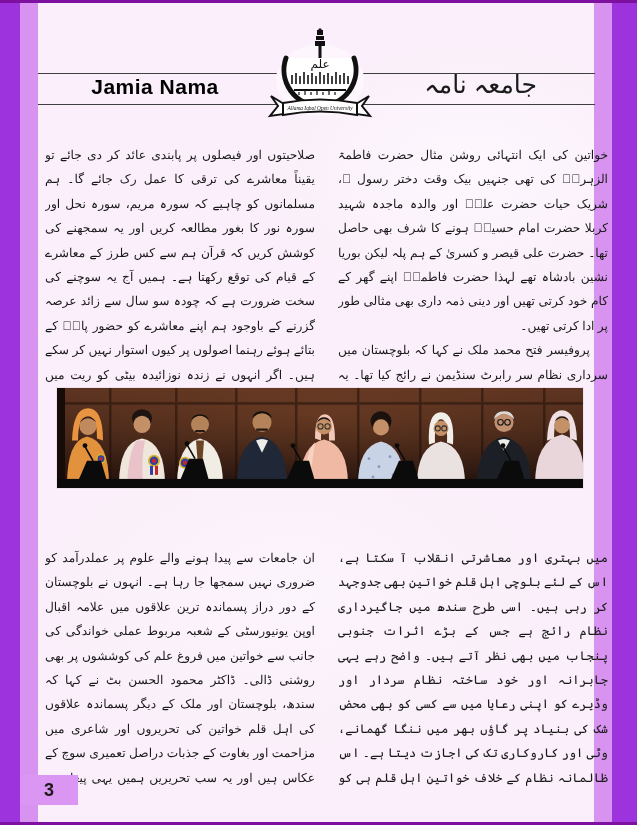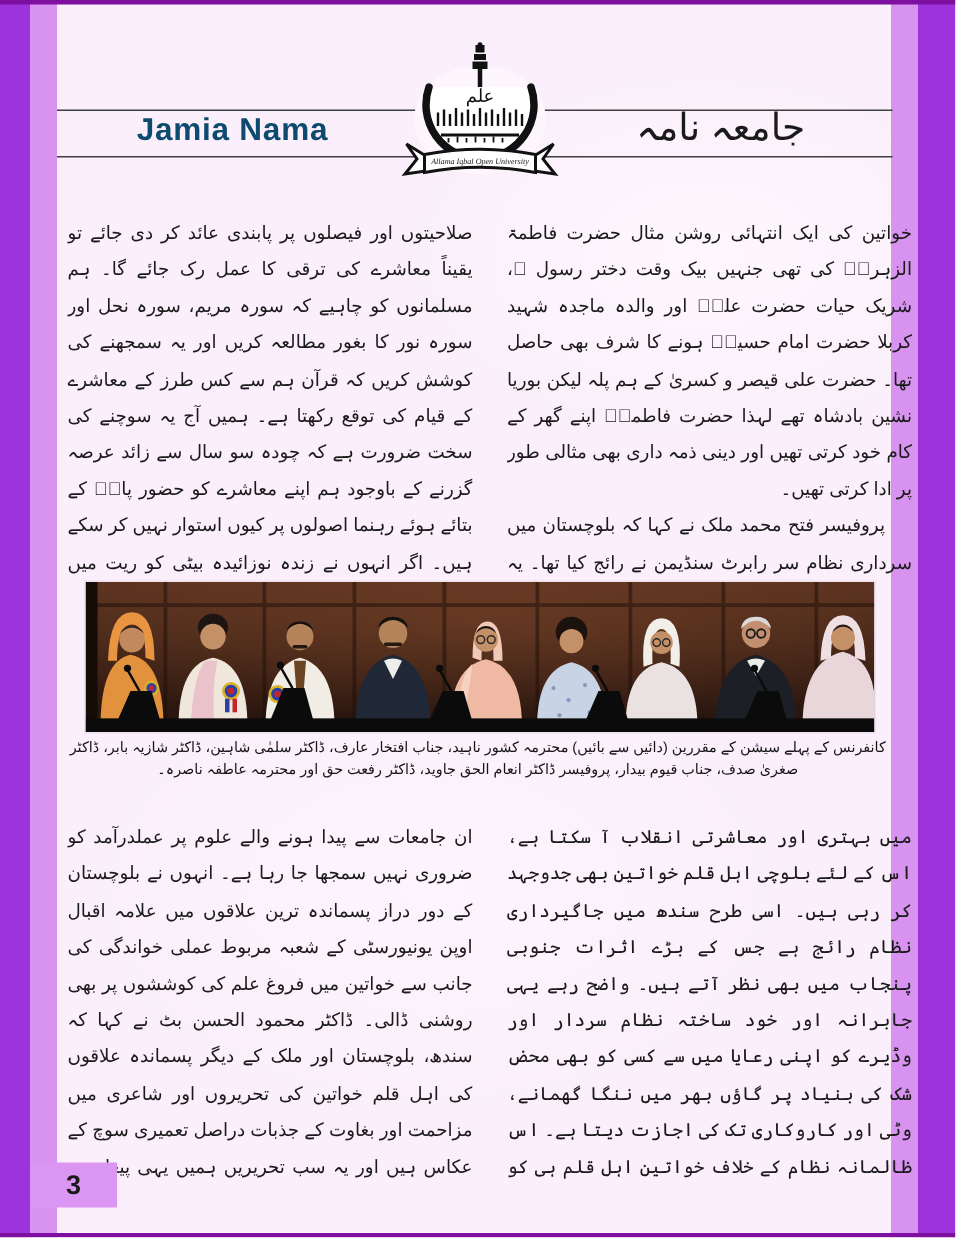--- a/index.html
+++ b/index.html
@@ -20,21 +20,21 @@
   .swirl{position:absolute;border-radius:50%;pointer-events:none;z-index:0;}
   .swirl1{left:260px;top:40px;width:420px;height:260px;
     background:radial-gradient(closest-side,rgba(255,250,255,.8),rgba(255,250,255,0));}
   .swirl2{left:30px;top:430px;width:520px;height:330px;
     background:radial-gradient(closest-side,rgba(255,249,255,.55),rgba(255,249,255,0));}
 
   
   .rule{position:absolute;left:38px;width:557px;height:1px;background:#3f3f3f;z-index:1;}
   .rule-1{top:73px;} .rule-2{top:104px;}
   .title-en{position:absolute;left:55px;top:75px;width:200px;text-align:center;
-    font-size:21px;font-weight:bold;color:#0c4a6e;letter-spacing:.5px;z-index:2;}
+    font-size:21px;font-weight:bold;color:#000000;letter-spacing:.5px;z-index:2;}
   .title-ur{position:absolute;left:398px;top:70px;width:165px;text-align:center;
     font-size:25px;color:#141414;z-index:2;direction:rtl;}
   .logo{position:absolute;left:266px;top:28px;width:108px;height:104px;z-index:3;}
 
   
   .urdu{font-family:Liberation Sans, sans-serif;direction:rtl;color:#1A1A1A;}
   .col{position:absolute;text-align:justify;font-size:12.2px;line-height:24.4px;overflow:hidden;z-index:1;}
   .u-col-left{left:45px;width:270px;}
   .u-col-right{left:338px;width:270px;}
   .upper{top:143px;height:245px;}
@@ -250,21 +250,20 @@
     </g>
     <g fill="#0B0B0B">
       <circle cx="28" cy="57" r="2.4"></circle>
         <circle cx="130" cy="55" r="2.4"></circle>
         <circle cx="236" cy="57" r="2.4"></circle>
       <circle cx="340" cy="57" r="2.4"></circle>
         <circle cx="446" cy="57" r="2.4"></circle>
     </g>
   </svg>
 
-  <div class="caption urdu">کانفرنس کے پہلے سیشن کے مقررین (دائیں سے بائیں) محترمہ کشور ناہید، جناب افتخار عارف، ڈاکٹر سلمٰی شاہین، ڈاکٹر شازیہ بابر، ڈاکٹر صغریٰ صدف، جناب قیوم بیدار، پروفیسر ڈاکٹر انعام الحق جاوید، ڈاکٹر رفعت حق اور محترمہ عاطفہ ناصرہ۔</div>
 
   <div class="col urdu lower u-col-right">
     <p>میں بہتری اور معاشرتی انقلاب آ سکتا ہے، اس کے لئے بلوچی اہل قلم خواتین بھی جدوجہد کر رہی ہیں۔ اسی طرح سندھ میں جاگیرداری نظام رائج ہے جس کے بڑے اثرات جنوبی پنجاب میں بھی نظر آتے ہیں۔ واضح رہے یہی جابرانہ اور خود ساختہ نظام سردار اور وڈیرے کو اپنی رعایا میں سے کسی کو بھی محض شک کی بنیاد پر گاؤں بھر میں ننگا گھمانے، وٹی اور کاروکاری تک کی اجازت دیتا ہے۔ اس ظالمانہ نظام کے خلاف خواتین اہل قلم ہی کو نہیں مردوں کو بھی مل کر جدوجہد کرنے کی ضرورت ہے۔</p>
     <p>''پاکستانی ادبیات میں خواتین کا کردار'' کے زیر عنوان دو روزہ قومی کانفرنس کے افتتاحی اجلاس سے خطاب کرتے ہوئے وائس چانسلر پروفیسر ڈاکٹر محمود الحسن بٹ نے کہا اگر کسی بھی ملک کی نصف سے زائد آبادی کو اپنی خداداد صلاحیتیں ملک و قوم کی ترقی کے لئے استعمال کرنے سے روک دیا جائے اور ان کے سوچنے سمجھنے کی</p>
   </div>
   <div class="col urdu lower u-col-left">
     <p>ان جامعات سے پیدا ہونے والے علوم پر عملدرآمد کو ضروری نہیں سمجھا جا رہا ہے۔ انہوں نے بلوچستان کے دور دراز پسماندہ ترین علاقوں میں علامہ اقبال اوپن یونیورسٹی کے شعبہ مربوط عملی خواندگی کی جانب سے خواتین میں فروغ علم کی کوششوں پر بھی روشنی ڈالی۔ ڈاکٹر محمود الحسن بٹ نے کہا کہ سندھ، بلوچستان اور ملک کے دیگر پسماندہ علاقوں کی اہل قلم خواتین کی تحریروں اور شاعری میں مزاحمت اور بغاوت کے جذبات دراصل تعمیری سوچ کے عکاس ہیں اور یہ سب تحریریں ہمیں یہی پیغام دے رہی ہیں کہ ملک و قوم کی ترقی اور اسلام کی صحیح تصویر پیش کرنے کے لئے ضروری ہے کہ خواتین جو ملک کی مجموعی آبادی کے نصف سے زائد پر مشتمل ہیں کو عملی زندگی اور قومی دھارے میں شامل کرنا نہایت ضروری ہے۔ علامہ اقبال اوپن یونیورسٹی میں ''پاکستانی ادبیات میں خواتین کا کردار'' کے زیر عنوان منعقدہ دو روزہ قومی کانفرنس</p>
   </div>
 
   <div class="pagenum">3</div>

